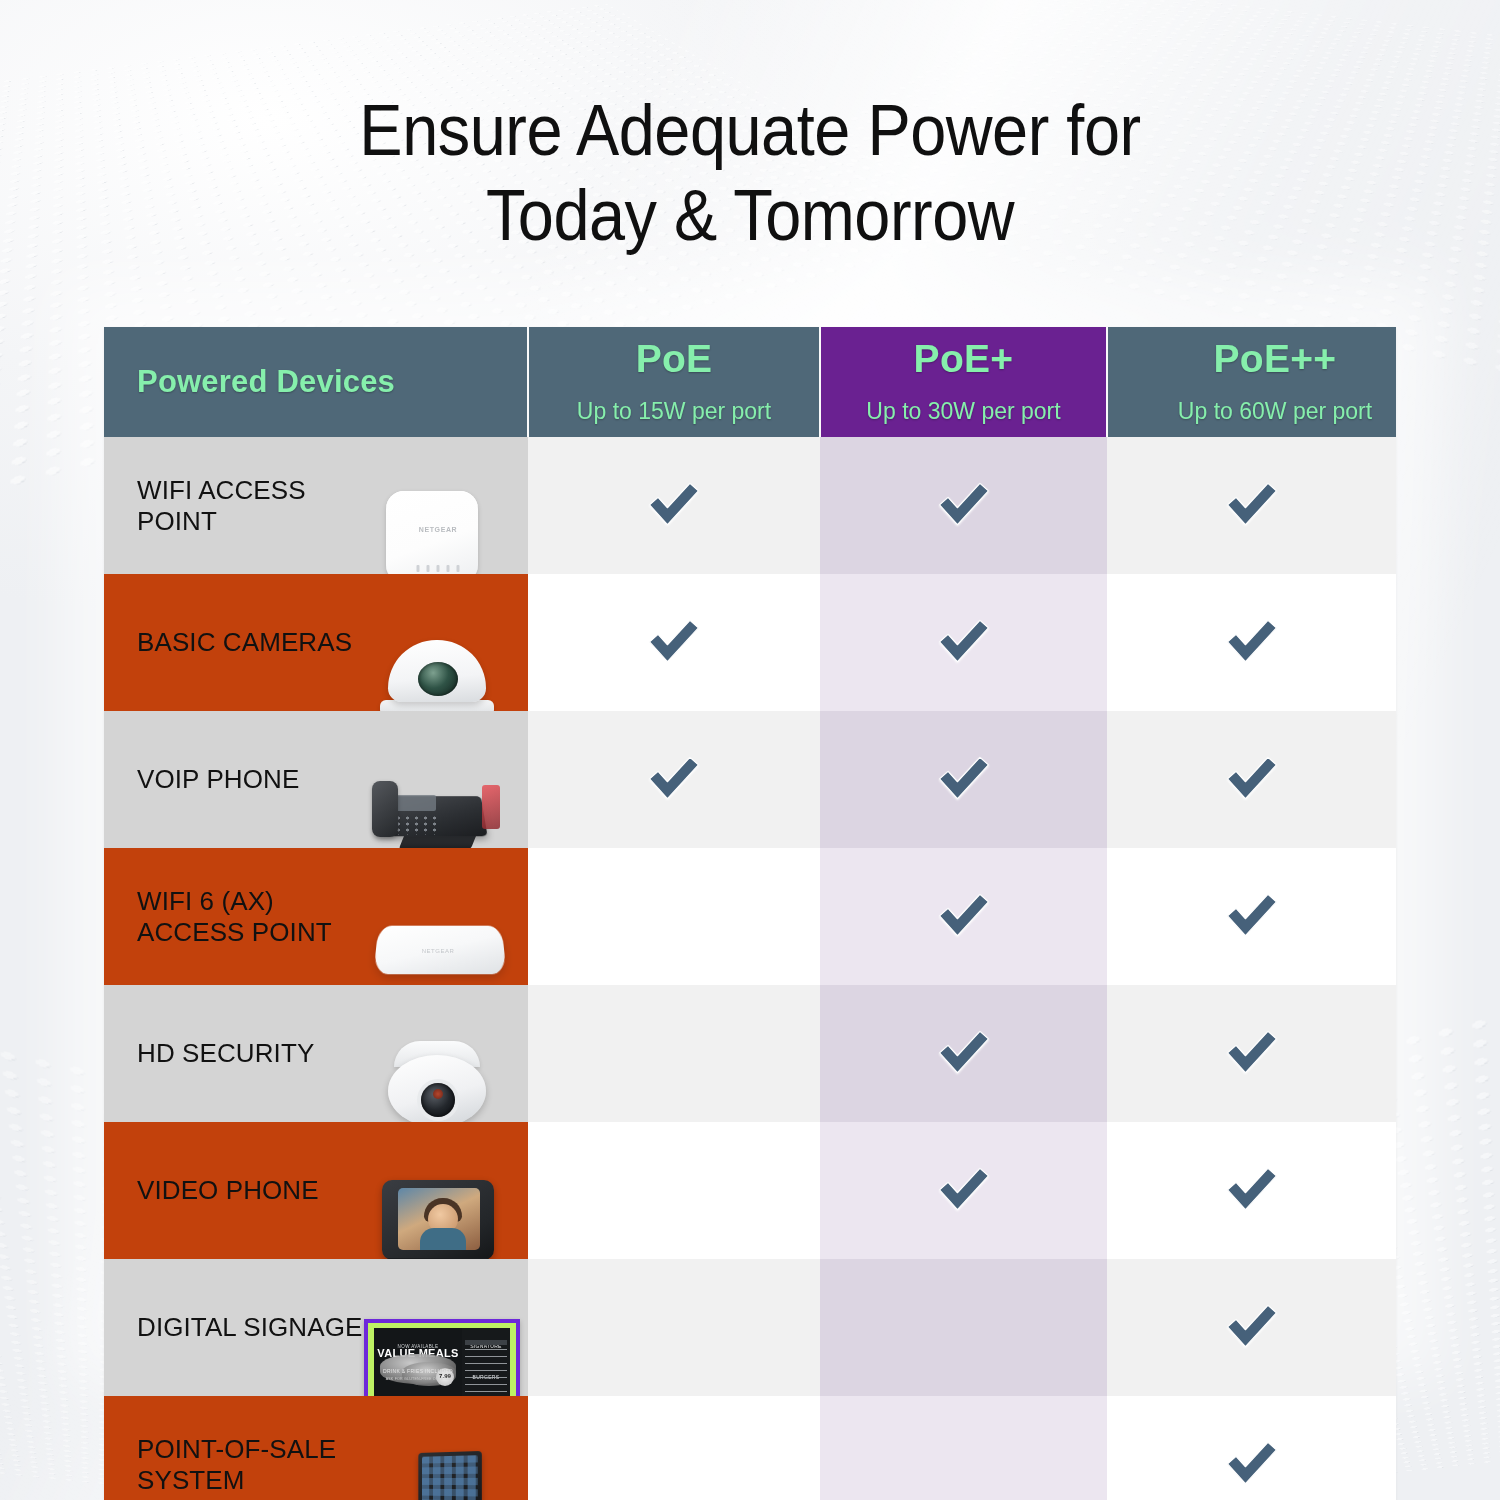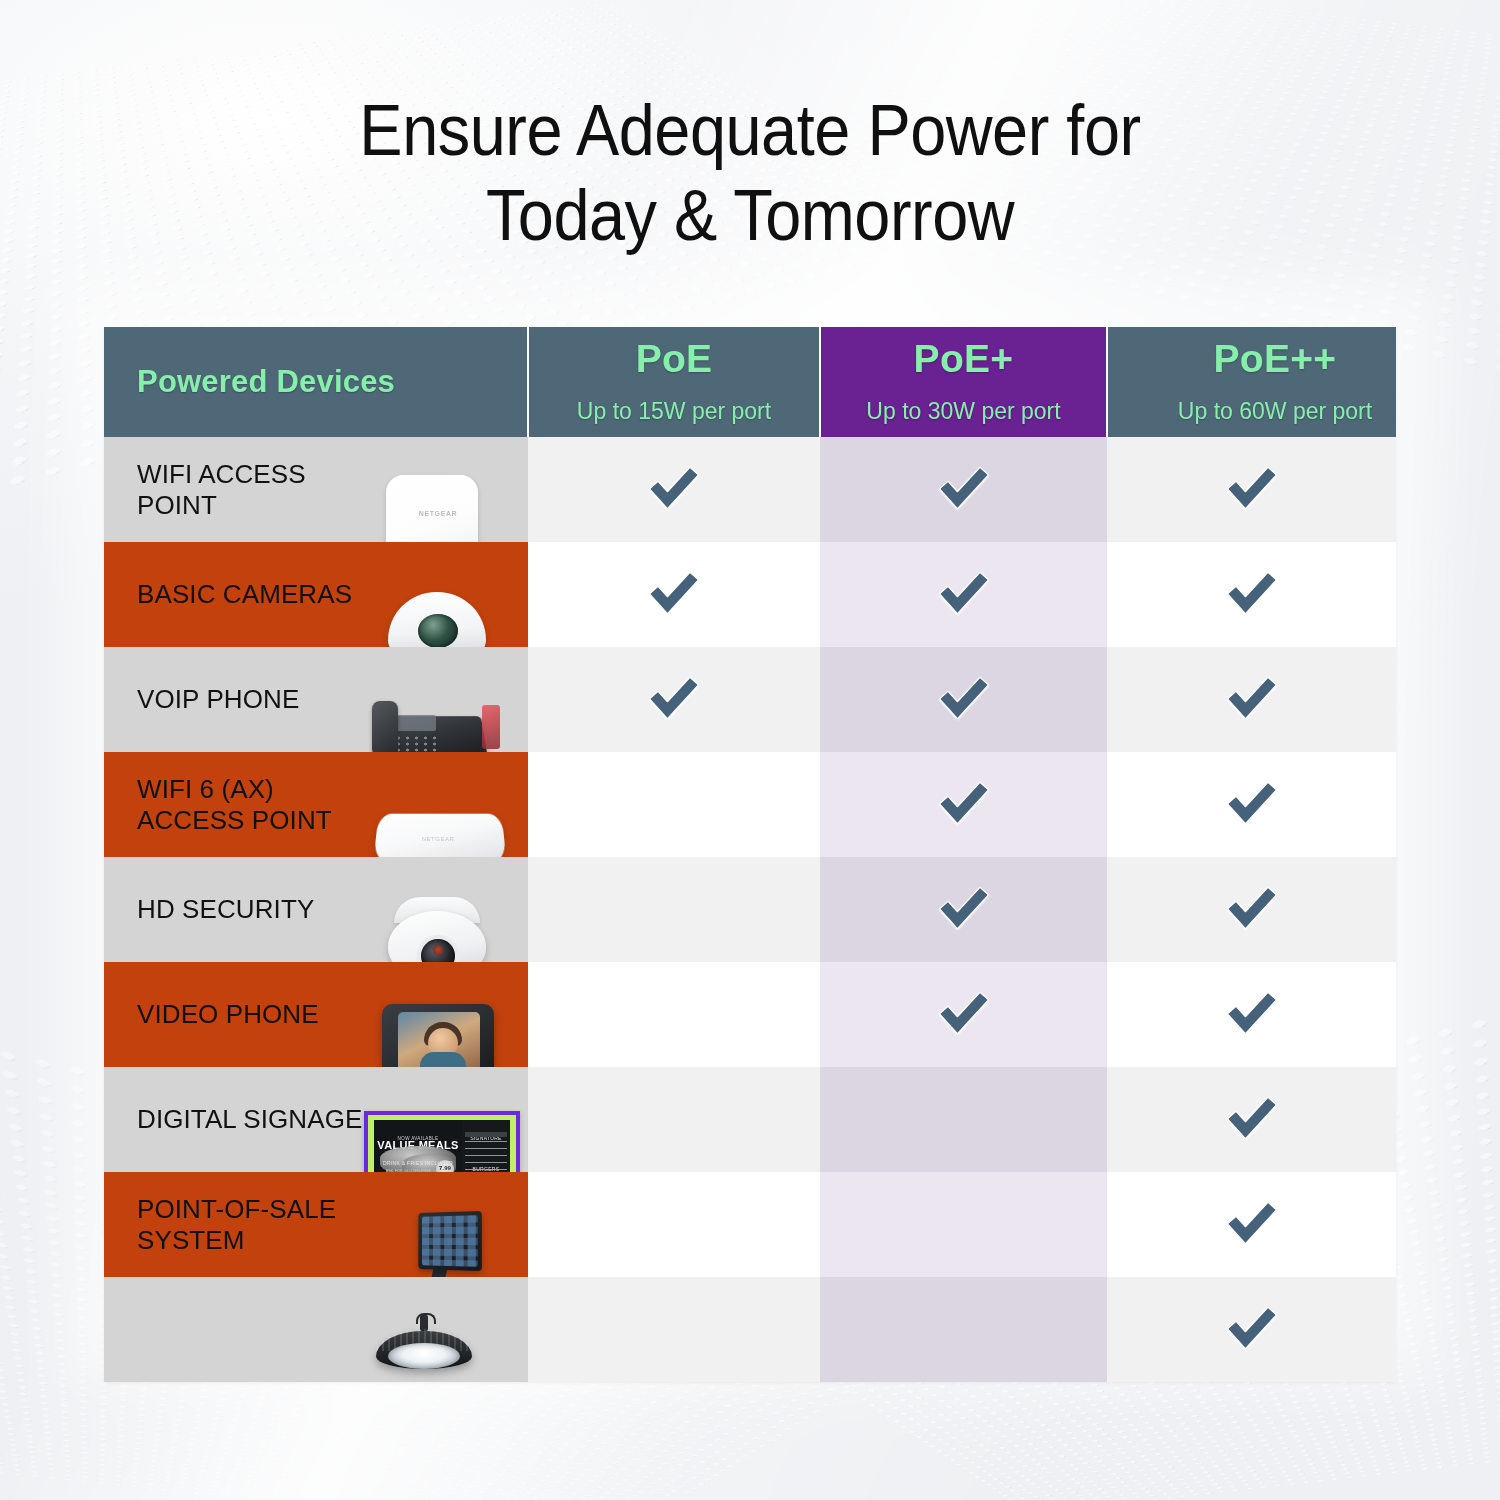--- a/index.html
+++ b/index.html
@@ -87,21 +87,21 @@
   th.h-std{
     background:#4f6878;
     text-align:center;
     border-right:2px solid #fafafa;
   }
   th.h-std:last-child{border-right:none;padding-left:46px;}
   th.h-hi{background:#6a2191;}
   .std-name{font-size:39px;font-weight:bold;line-height:42px;letter-spacing:.3px;}
   .std-sub{font-size:23px;font-weight:400;line-height:30px;margin-top:16px;}
 
-  tbody td{padding:0;height:105px;vertical-align:middle;}
+  tbody td{padding:16px;height:105px;vertical-align:middle;}
 
   td.dev{
     position:relative;
     padding-left:33px;
     padding-right:4px;
     font-size:26px;
     color:#111111;
     line-height:31px;
     letter-spacing:.1px;
     white-space:pre-line;

